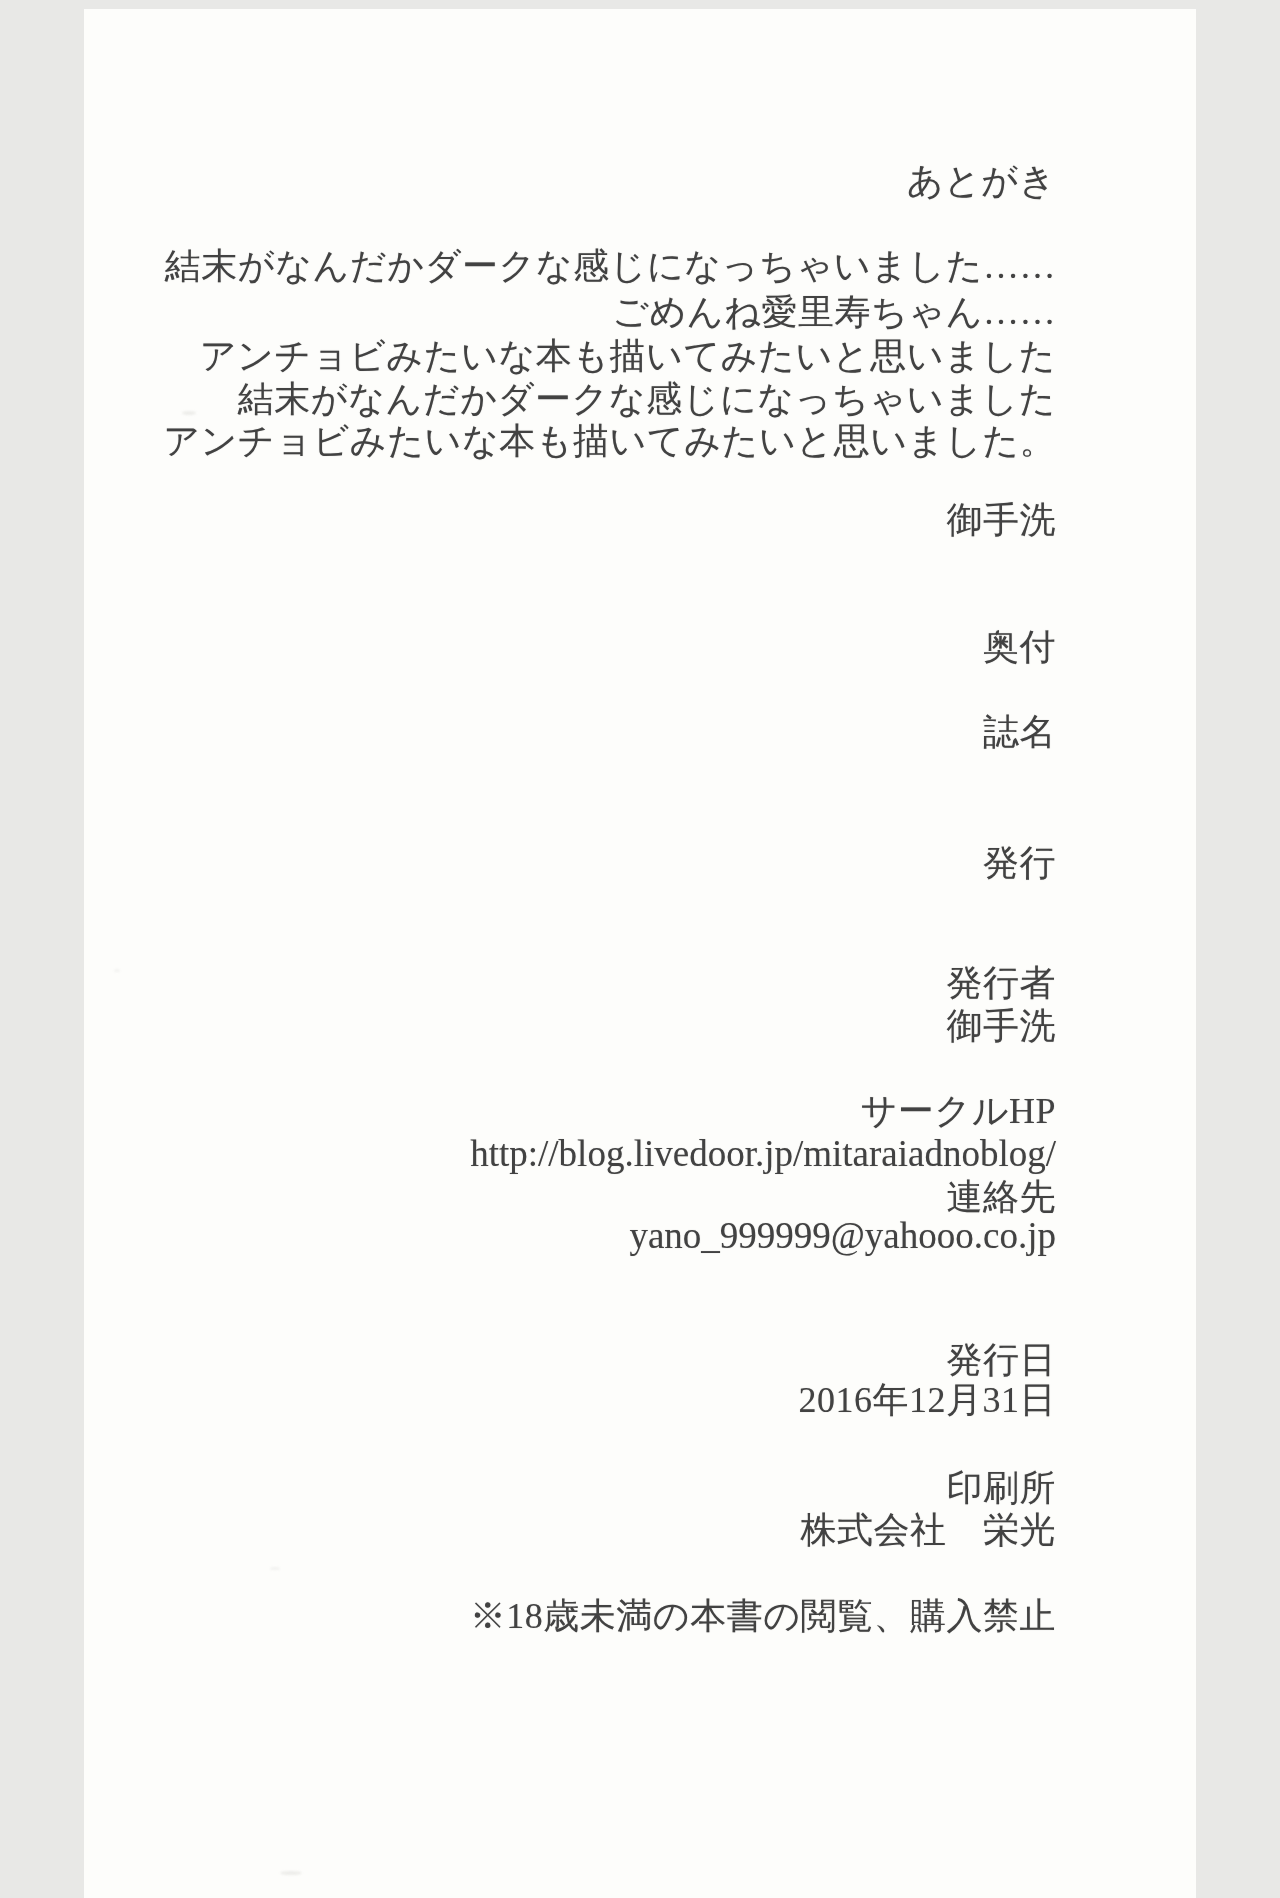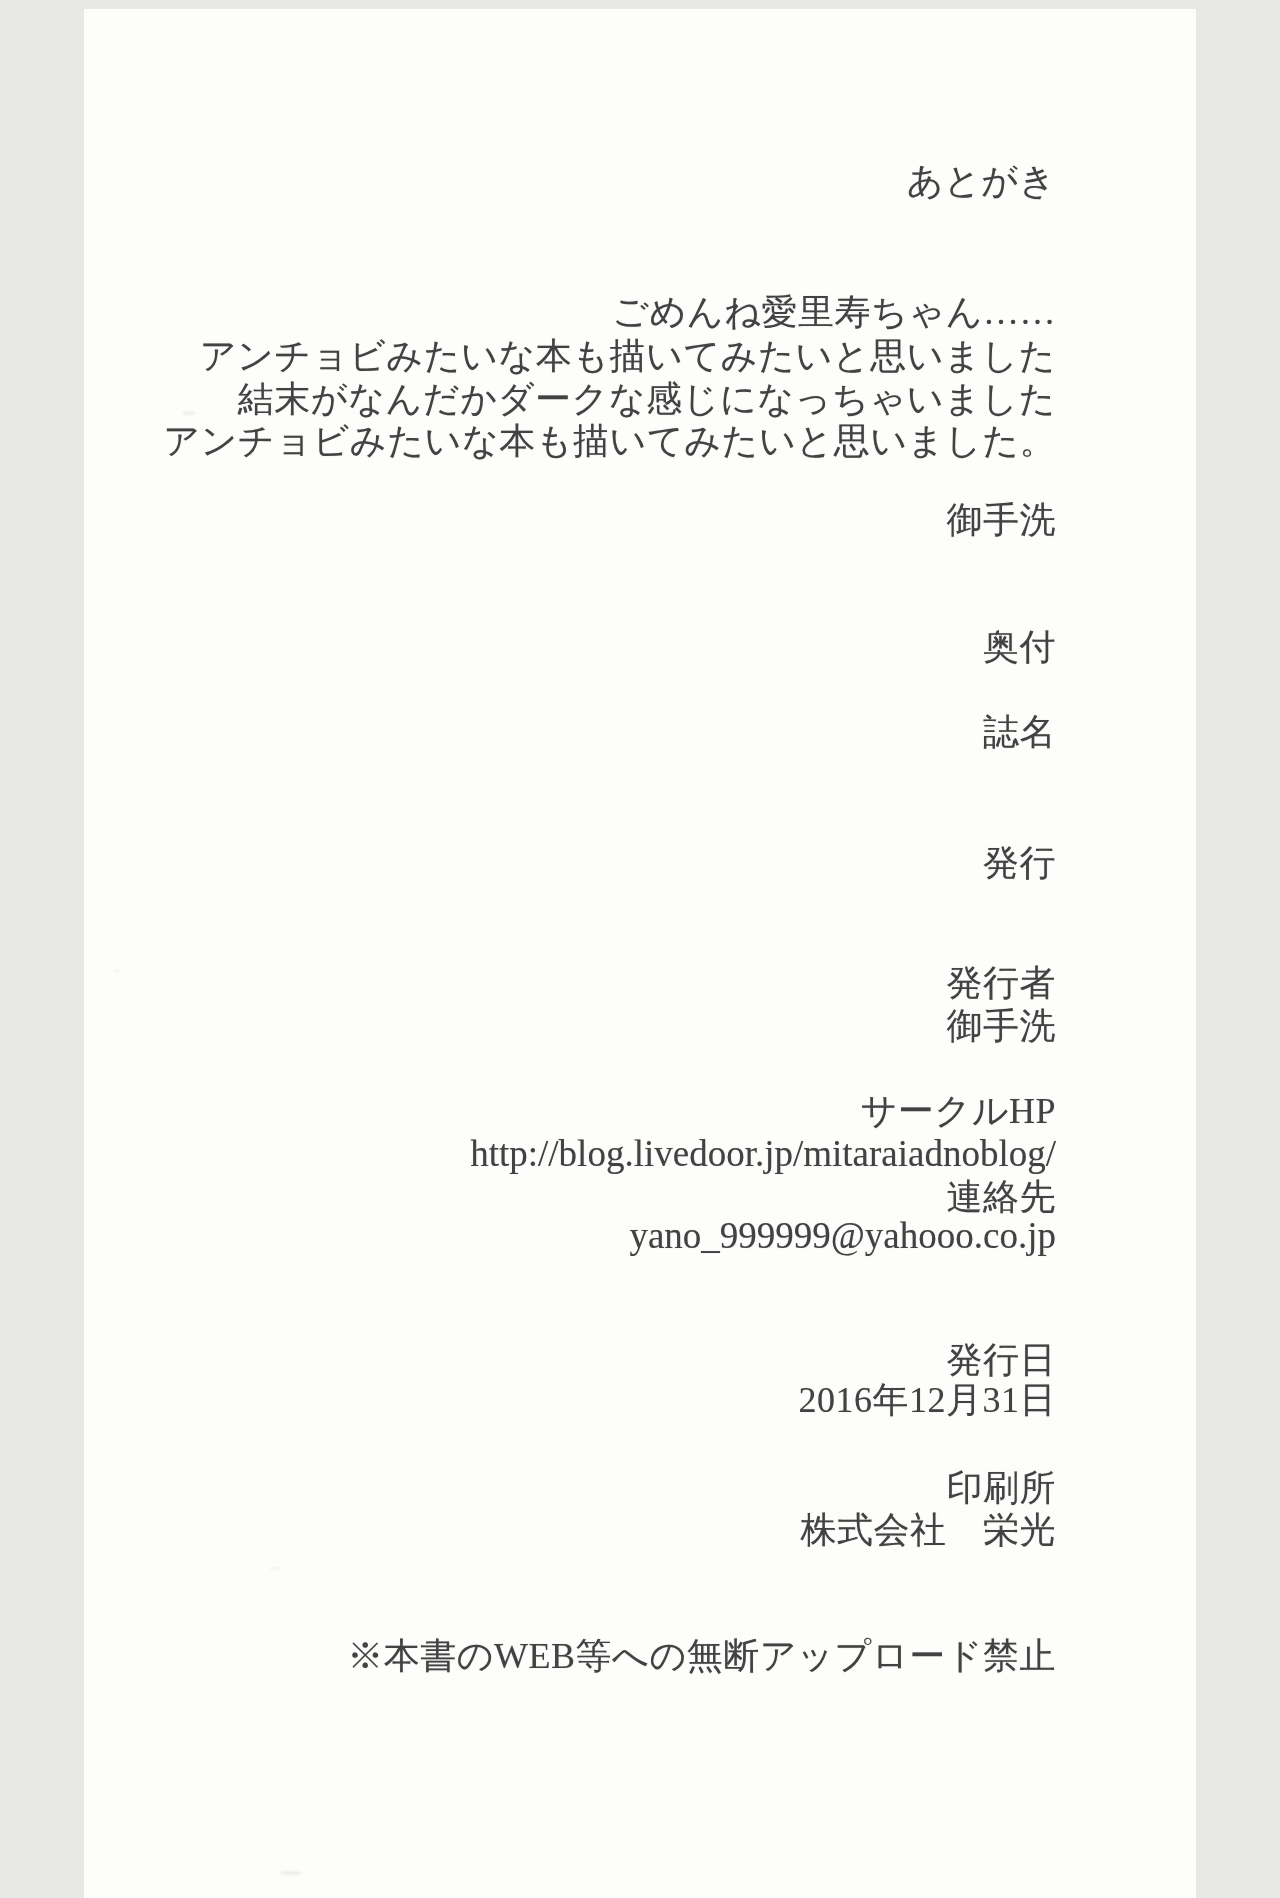--- a/index.html
+++ b/index.html
@@ -35,20 +35,21 @@
 
 <div class="page">
 
   <div class="speck s1"></div>
   <div class="speck s2"></div>
   <div class="speck s3"></div>
   <div class="speck s4"></div>
 
   <div class="ln" style="top:154px">あとがき</div>
 
+  <div class="ln" style="top:239px">結末がなんだかダークな感じになっちゃいました……</div>
   <div class="ln" style="top:285px">ごめんね愛里寿ちゃん……</div>
   <div class="ln" style="top:329px">アンチョビみたいな本も描いてみたいと思いました</div>
   <div class="ln" style="top:372px">結末がなんだかダークな感じになっちゃいました</div>
   <div class="ln" style="top:414px">アンチョビみたいな本も描いてみたいと思いました。</div>
 
   <div class="ln" style="top:493px">御手洗</div>
 
   <div class="ln" style="top:620px">奥付</div>
 
   <div class="ln" style="top:705px">誌名</div>
@@ -62,15 +63,15 @@
   <div class="ln latin" style="top:1126px">http://blog.livedoor.jp/mitaraiadnoblog/</div>
   <div class="ln" style="top:1170px">連絡先</div>
   <div class="ln latin" style="top:1208px">yano_999999@yahooo.co.jp</div>
 
   <div class="ln" style="top:1333px">発行日</div>
   <div class="ln" style="top:1373px">2016年12月31日</div>
 
   <div class="ln" style="top:1461px">印刷所</div>
   <div class="ln" style="top:1503px">株式会社　栄光</div>
 
-  <div class="ln" style="top:1629px">※本書のWEB等への無断アップロード禁止</div>
+  <div class="ln" style="top:1589px">※18歳未満の本書の閲覧、購入禁止</div>
 
 </div>
 
 </body></html>

